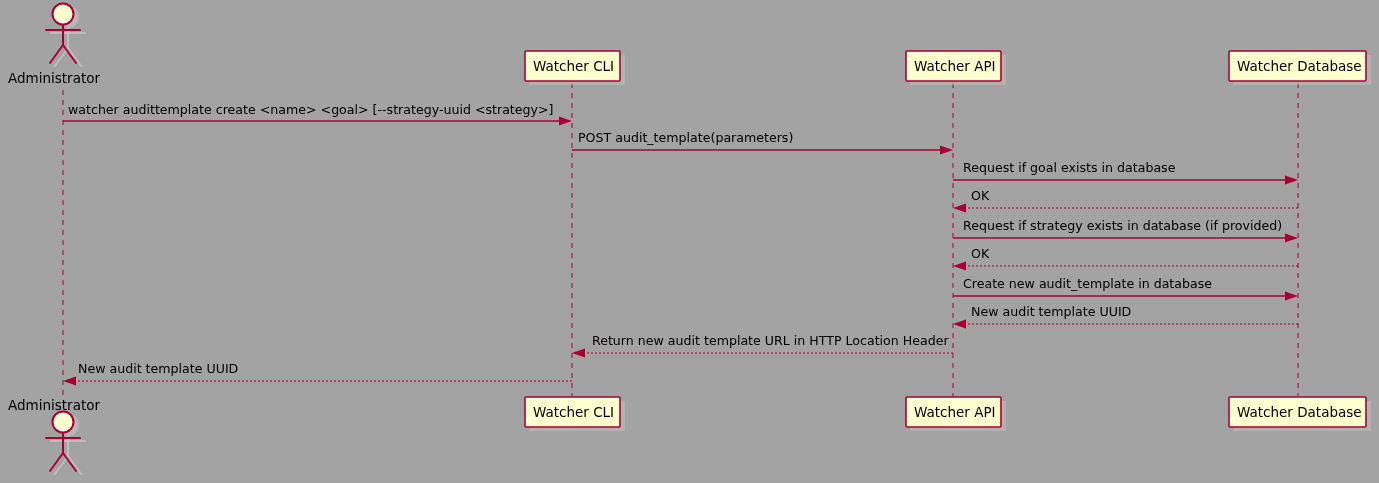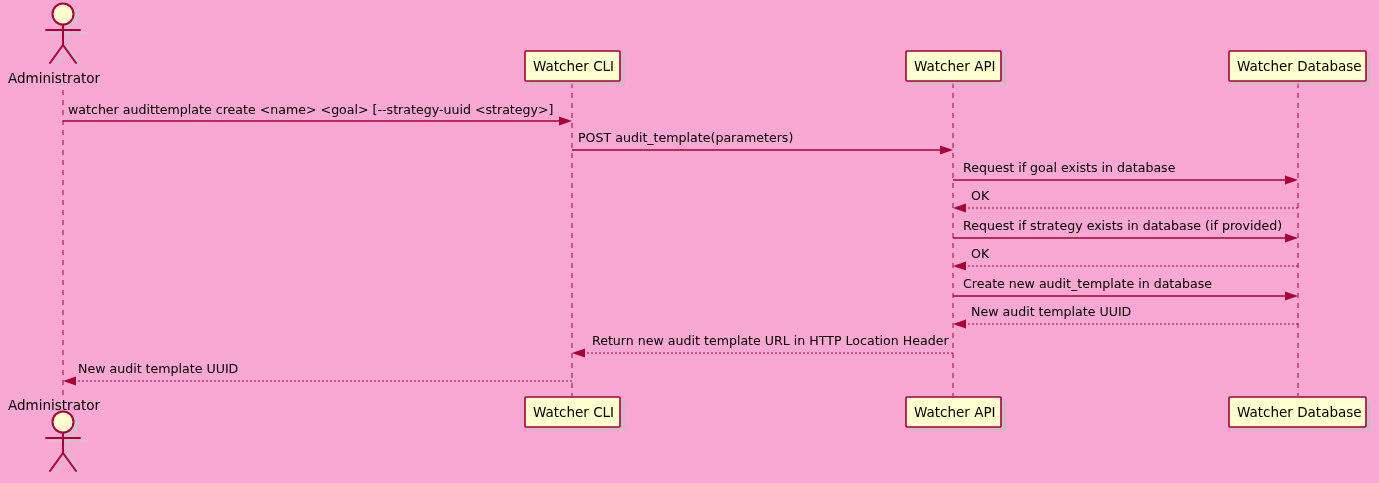--- a/index.html
+++ b/index.html
@@ -8,21 +8,21 @@
     background: #FFFFFF;
   }
   body {
     font-family: "DejaVu Sans", sans-serif;
   }
   #diagram-root {
     position: relative;
     width: 1379px;
     height: 483px;
     overflow: hidden;
-    background: #f9a8d4;
+    background: #a3a3a3;
   }
   #uml-svg {
     position: absolute;
     top: 0;
     left: 0;
   }
   .lifeline {
     stroke: #A80036;
     stroke-width: 1;
     stroke-dasharray: 5,5;

